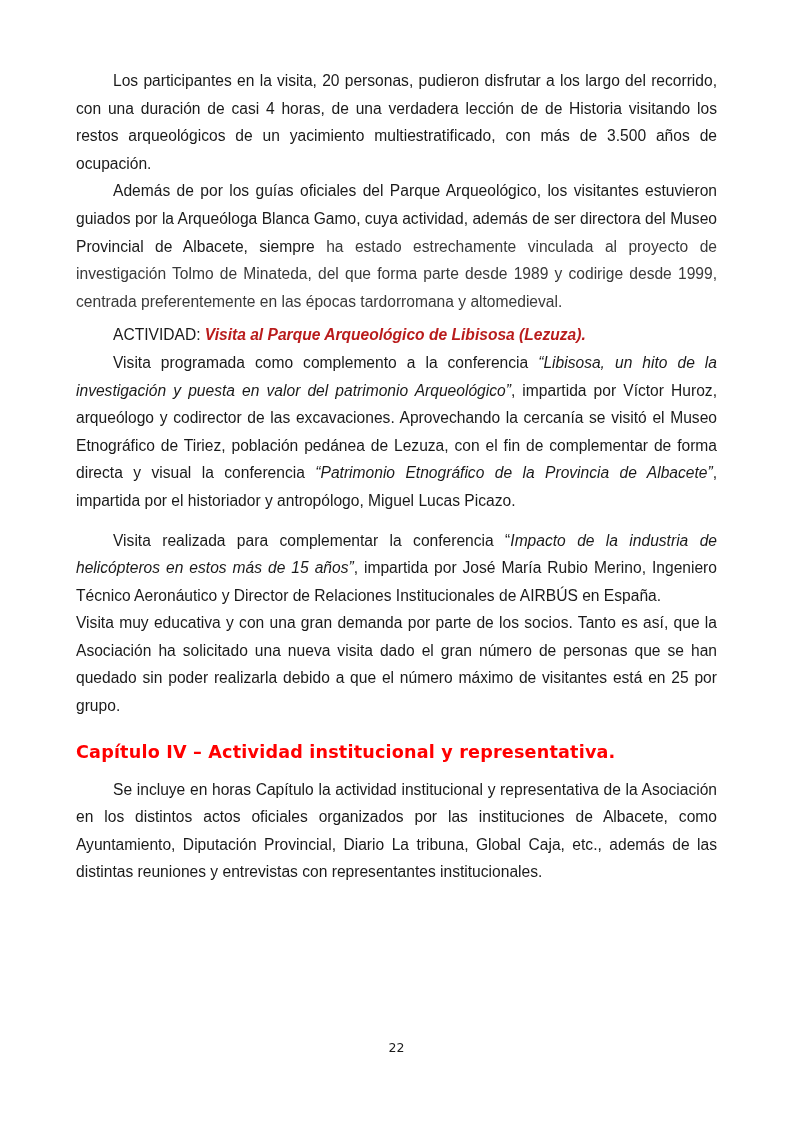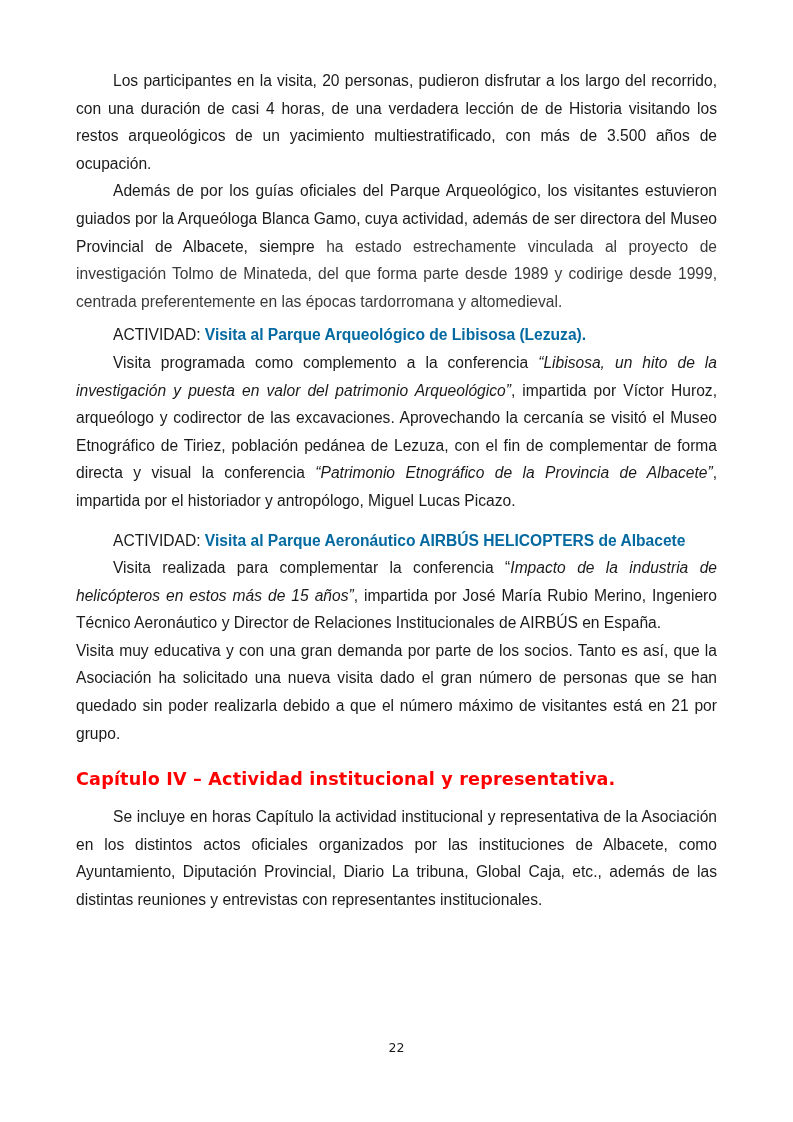--- a/index.html
+++ b/index.html
@@ -16,21 +16,21 @@
       left: 76px;
       top: 67px;
       width: 641px;
       font-size: 15.6px;
       line-height: 27.6px;
     }
     p { margin: 0; text-align: justify; }
     .indent { text-indent: 37px; }
     .gray { color: #3a3a3a; }
     .act { margin: 0; text-indent: 37px; }
-    .blue { color: #0369a1; font-weight: bold; }
+    .blue { color: #b91c1c; font-weight: bold; font-style: italic; }
     .heading {
       font-family: "DejaVu Sans", sans-serif;
       color: #ff0000;
       font-size: 18.5px;
       font-weight: bold;
       letter-spacing: 0.2px;
       margin: 0;
       line-height: 28px;
       transform: scaleX(0.95);
       transform-origin: left;
@@ -57,23 +57,22 @@
 
   <p class="indent"><span>Además de por los guías oficiales del Parque Arqueológico, los visitantes estuvieron guiados por la Arqueóloga Blanca Gamo, cuya actividad, además de ser directora del Museo Provincial de Albacete, siempre </span><span class="gray">ha estado estrechamente vinculada al proyecto de investigación Tolmo de Minateda, del que forma parte desde 1989 y codirige desde 1999, centrada preferentemente en las épocas tardorromana y altomedieval.</span></p>
 
   <div style="height: 6px;"></div>
 
   <p class="act"><span>ACTIVIDAD: </span><span class="blue">Visita al Parque Arqueológico de Libisosa (Lezuza).</span></p>
   <p class="indent"><span>Visita programada como complemento a la conferencia </span><em>“Libisosa, un hito de la investigación y puesta en valor del patrimonio Arqueológico”</em><span>, impartida por Víctor Huroz, arqueólogo y codirector de las excavaciones. Aprovechando la cercanía se visitó el Museo Etnográfico de Tiriez, población pedánea de Lezuza, con el fin de complementar de forma directa y visual la conferencia </span><em>“Patrimonio Etnográfico de la Provincia de Albacete”</em><span>, impartida por el historiador y antropólogo, Miguel Lucas Picazo.</span></p>
 
   <div style="height: 12px;"></div>
 
-  <p class="act"><span>ACTIVIDAD: </span><span class="blue">Visita al Parque Aeronáutico AIRBÚS HELICOPTERS de Albacete</span></p>
   <p class="indent"><span>Visita realizada para complementar la conferencia “</span><em>Impacto de la industria de helicópteros en estos  más de 15 años”</em><span>, impartida por José María Rubio Merino, Ingeniero Técnico  Aeronáutico y Director de Relaciones Institucionales de AIRBÚS en España.</span></p>
-  <p>Visita muy educativa y con una gran demanda por parte de los socios. Tanto es así, que la Asociación ha solicitado una nueva visita dado el gran número de personas que se han quedado sin poder realizarla debido a que el número máximo de visitantes está en 21 por grupo.</p>
+  <p>Visita muy educativa y con una gran demanda por parte de los socios. Tanto es así, que la Asociación ha solicitado una nueva visita dado el gran número de personas que se han quedado sin poder realizarla debido a que el número máximo de visitantes está en 25 por grupo.</p>
 
   <div style="height: 18px;"></div>
 
   <h2 class="heading">Capítulo  IV – Actividad institucional  y  representativa.</h2>
 
   <div style="height: 10px;"></div>
 
   <p class="indent"><span>Se incluye en horas Capítulo la </span><strong>actividad institucional y representativa</strong><span> de la Asociación en los distintos actos oficiales organizados por las instituciones de Albacete, como Ayuntamiento, Diputación Provincial, Diario La tribuna, Global Caja, etc., además de las distintas reuniones y entrevistas con representantes institucionales.</span></p>
 
 </div>

